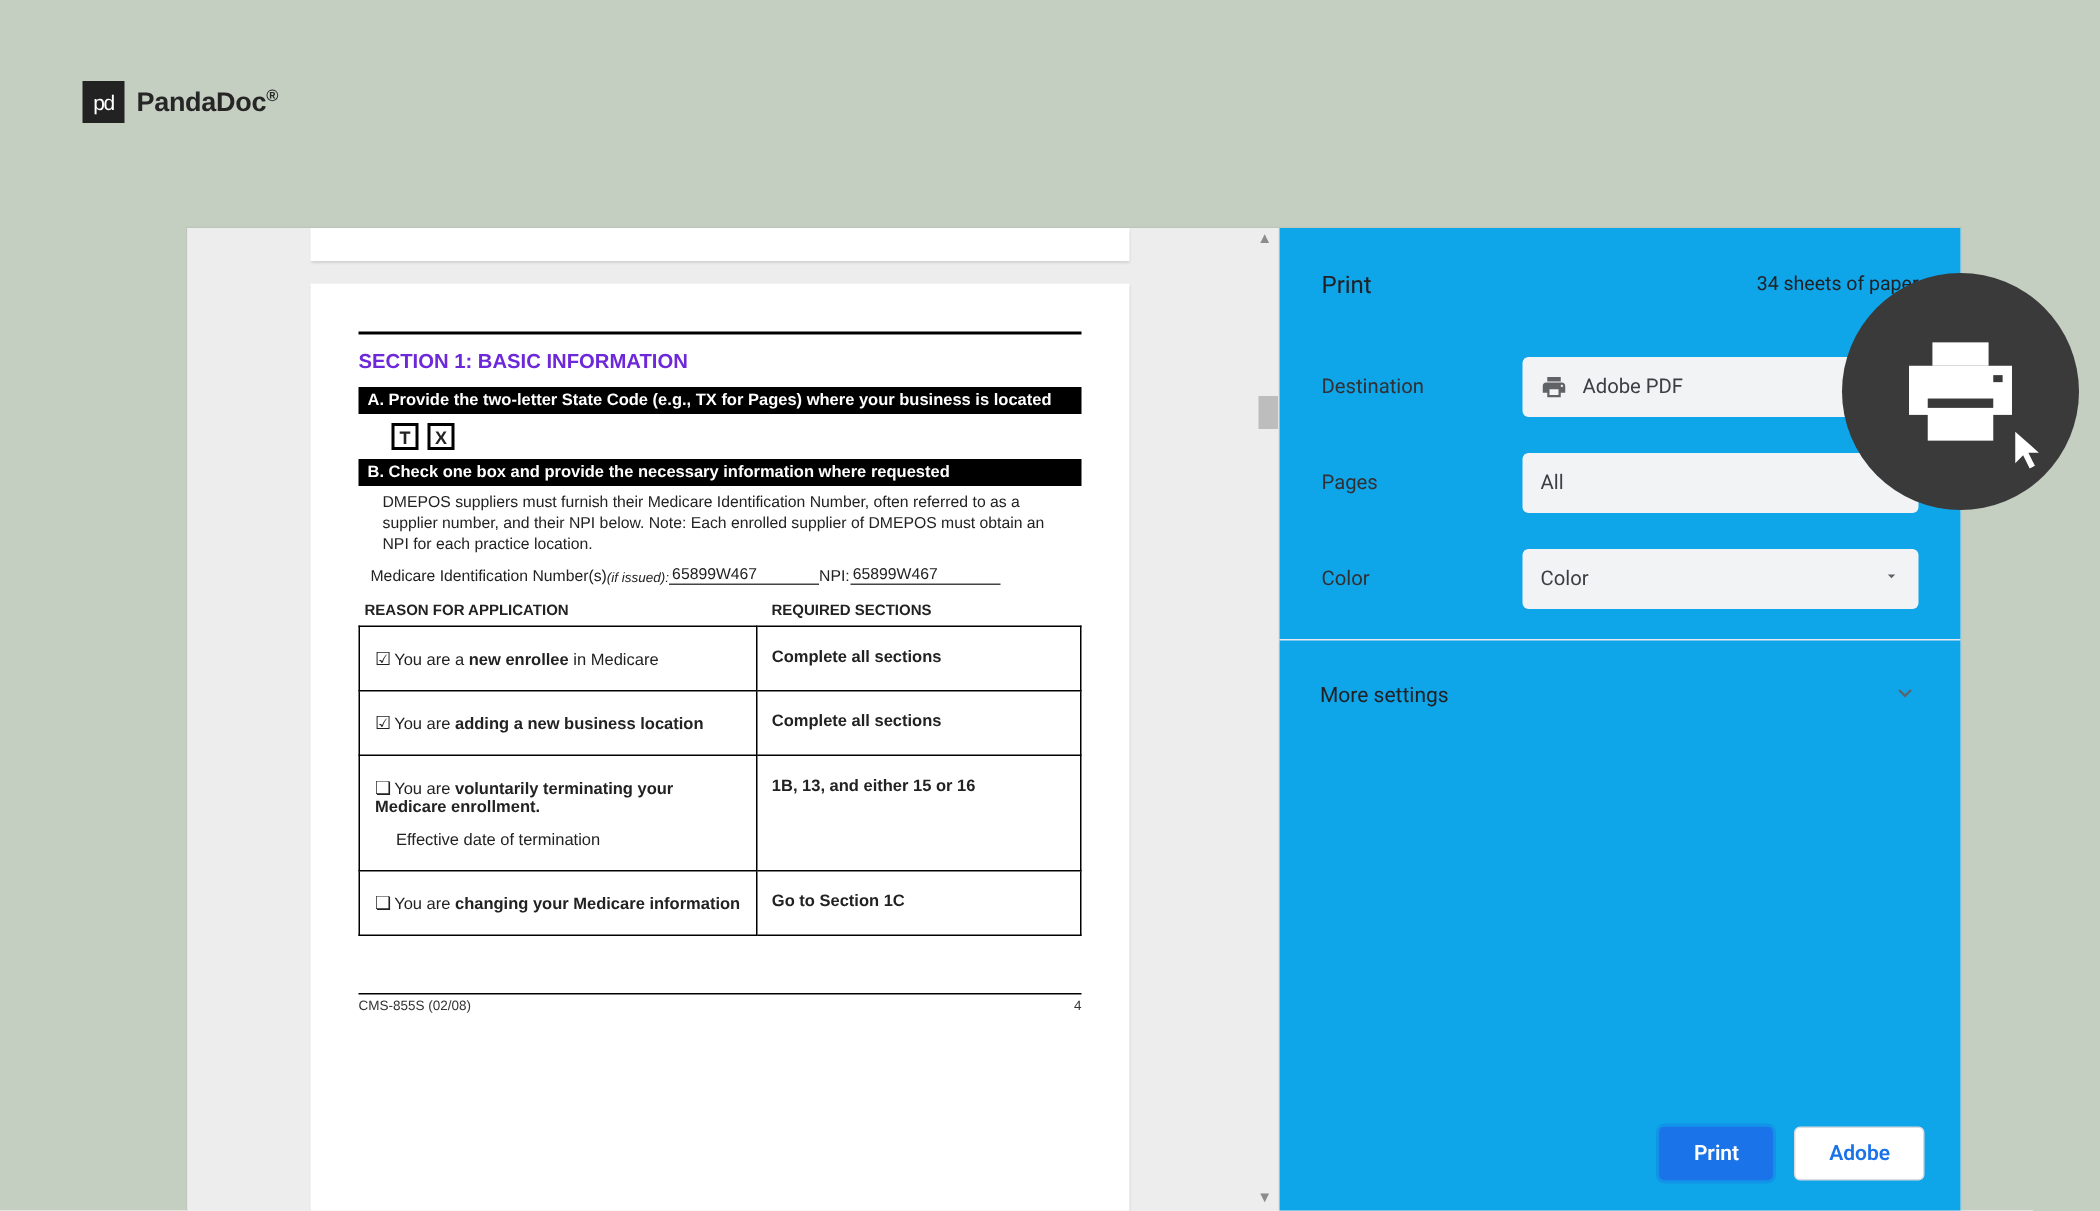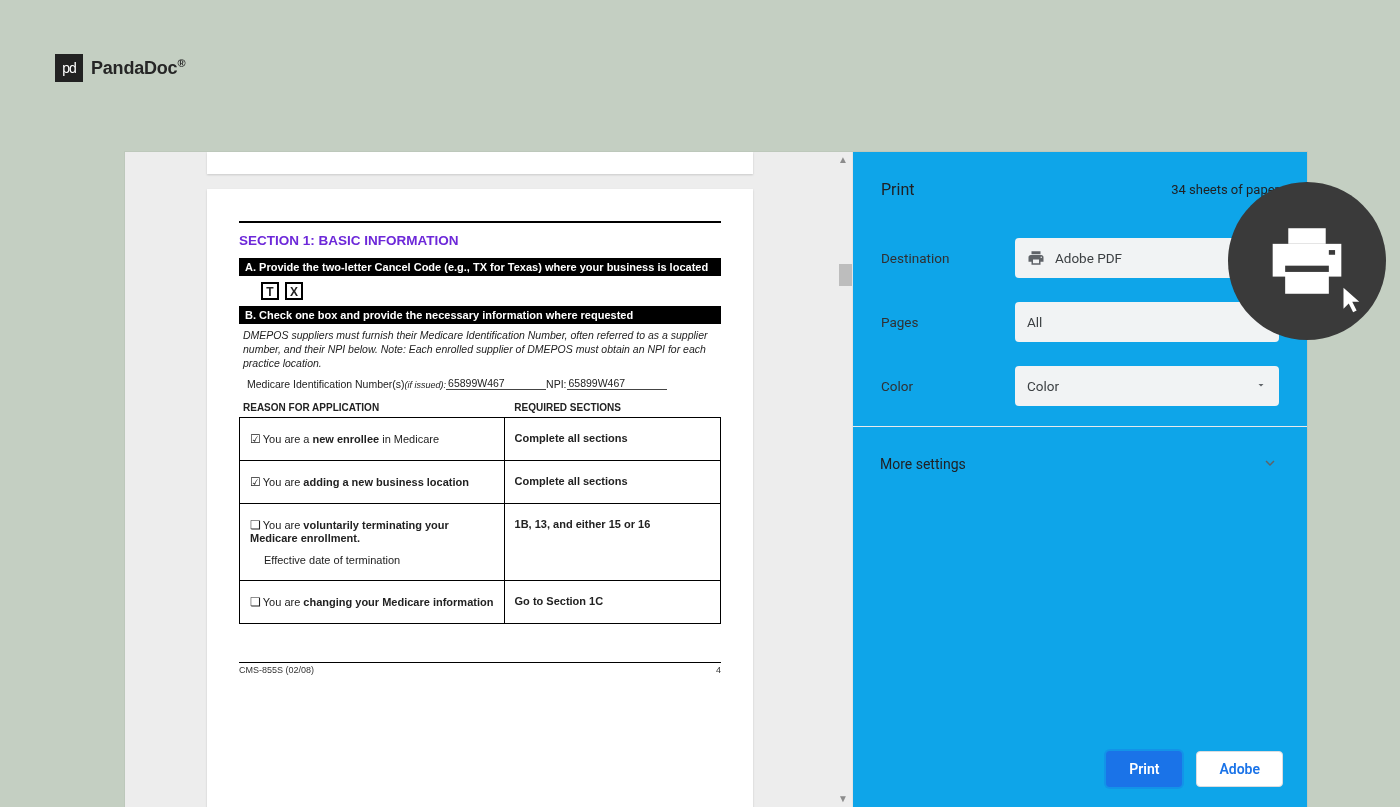--- a/index.html
+++ b/index.html
@@ -95,21 +95,21 @@
   .bar {
     background:#000; color:#fff;
     font-size:11px; font-weight:600;
     padding:3px 6px;
   }
   .state-boxes { display:flex; gap:6px; margin:6px 0 6px 22px; }
   .state-box {
     border:2px solid #000; width:18px; height:18px;
     text-align:center; font-weight:700; font-size:12px; line-height:16px;
   }
-  .para { font-size:10.5px; line-height:1.35; margin:4px 4px;font-style:italic; }
+  .para { font-size:10.5px; line-height:1.35; margin:4px 16px; }
   .med-line { display:flex; font-size:10.5px; margin:6px 0 2px 8px; align-items:flex-end; flex-wrap:nowrap; }
   .med-line .lbl-sm { font-size:9px; font-style:italic; }
   .underline-field {
     border-bottom:1px solid #444;
     min-width:100px;
     font-size:10.5px;
     padding:0 2px 0 2px;
   }
   .tbl-hdrs { display:flex; justify-content:space-between; font-size:10px; font-weight:700; margin:12px 4px 4px 4px; }
   table.req { width:100%; border-collapse:collapse; }
@@ -219,21 +219,21 @@
     <div class="scroll-arrow" style="top:3px">▲</div>
     <div class="scroll-thumb"></div>
     <div class="scroll-arrow" style="bottom:3px">▼</div>
 
     <div class="page-stub"></div>
 
     <div class="page">
       <hr class="top">
       <h2 class="section">SECTION 1:   BASIC INFORMATION</h2>
 
-      <div class="bar">A. Provide the two-letter Cancel Code (e.g., TX for Texas) where your business is located</div>
+      <div class="bar">A. Provide the two-letter State Code (e.g., TX for Pages) where your business is located</div>
       <div class="state-boxes">
         <div class="state-box">T</div>
         <div class="state-box">X</div>
       </div>
 
       <div class="bar">B. Check one box and provide the necessary information where requested</div>
       <div class="para">DMEPOS suppliers must furnish their Medicare Identification Number, often referred to as a supplier number, and their NPI below. Note: Each enrolled supplier of DMEPOS must obtain an NPI for each practice location.</div>
 
       <div class="med-line">
         <span>Medicare Identification Number(s)</span>

